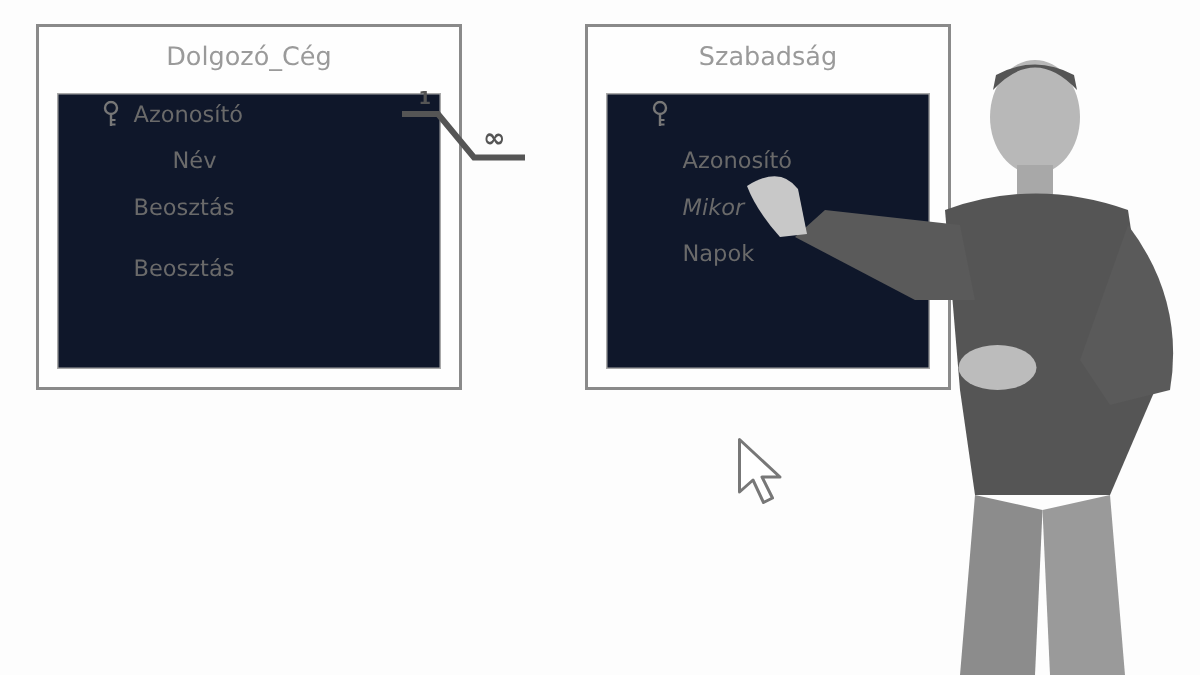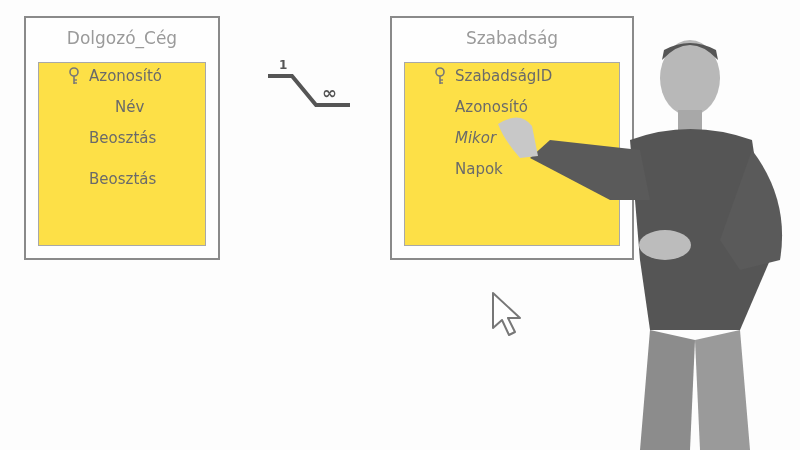--- a/index.html
+++ b/index.html
@@ -12,35 +12,35 @@
     position:absolute; background:#fefefe;
     border:2px solid #8a8a8a;
     box-sizing:border-box;
   }
   .table-title {
     position:absolute; left:0; right:0; top:10px; text-align:center;
     font-size:17px; color:#9a9a9a;
   }
   .field-list {
     position:absolute; left:12px; right:12px; top:44px; bottom:12px;
-    border:1.5px solid #a8a8a8; background:#fde047;
+    border:1.5px solid #a8a8a8; background:#0f172a;
   }
   .field {
     position:absolute; left:50px; font-size:15px; color:#6a6a6a;
     white-space:nowrap;
   }
   .key-icon { position:absolute; left:28px; width:14px; height:18px; }
   .rel-label { position:absolute; font-weight:bold; color:#555; font-family:"DejaVu Sans", sans-serif; }
   .person { position:absolute; left:490px; top:0; width:310px; height:450px; }
   .cursor { position:absolute; left:490px; top:290px; width:34px; height:48px; }
 </style>
 </head>
 <body>
 
-<div class="table-box" style="left:24px; top:16px; width:196px; height:244px;text-decoration:underline;">
+<div class="table-box" style="left:24px; top:16px; width:284px; height:244px;text-decoration:underline;">
   <div class="table-title">Dolgozó_Cég</div>
   <div class="field-list">
     <svg class="key-icon" style="top:4px;" viewBox="0 0 14 18">
       <circle cx="7" cy="5" r="4" fill="none" stroke="#777" stroke-width="1.6"></circle>
       <line x1="7" y1="9" x2="7" y2="17" stroke="#777" stroke-width="1.6"></line>
       <line x1="7" y1="13" x2="10" y2="13" stroke="#777" stroke-width="1.4"></line>
       <line x1="7" y1="16" x2="10" y2="16" stroke="#777" stroke-width="1.4"></line>
     </svg>
     <div class="field" style="top:4px;">Azonosító</div>
     <div class="field" style="top:35px;margin-left:26px;">Név</div>
@@ -51,21 +51,20 @@
 
 <div class="table-box" style="left:350px; top:16px; width:244px; height:244px;margin-left:40px;">
   <div class="table-title">Szabadság</div>
   <div class="field-list">
     <svg class="key-icon" style="top:4px;" viewBox="0 0 14 18">
       <circle cx="7" cy="5" r="4" fill="none" stroke="#777" stroke-width="1.6"></circle>
       <line x1="7" y1="9" x2="7" y2="17" stroke="#777" stroke-width="1.6"></line>
       <line x1="7" y1="13" x2="10" y2="13" stroke="#777" stroke-width="1.4"></line>
       <line x1="7" y1="16" x2="10" y2="16" stroke="#777" stroke-width="1.4"></line>
     </svg>
-    <div class="field" style="top:4px;">SzabadságID</div>
     <div class="field" style="top:35px;">Azonosító</div>
     <div class="field" style="top:66px;font-style:italic;">Mikor</div>
     <div class="field" style="top:97px;">Napok</div>
   </div>
 </div>
 
 <svg style="position:absolute; left:268px; top:60px;" width="84" height="60">
   <polyline points="0,16 24,16 48,45 82,45" fill="none" stroke="#555" stroke-width="4"></polyline>
 </svg>
 <div class="rel-label" style="left:279px; top:58px; font-size:12px;">1</div>

